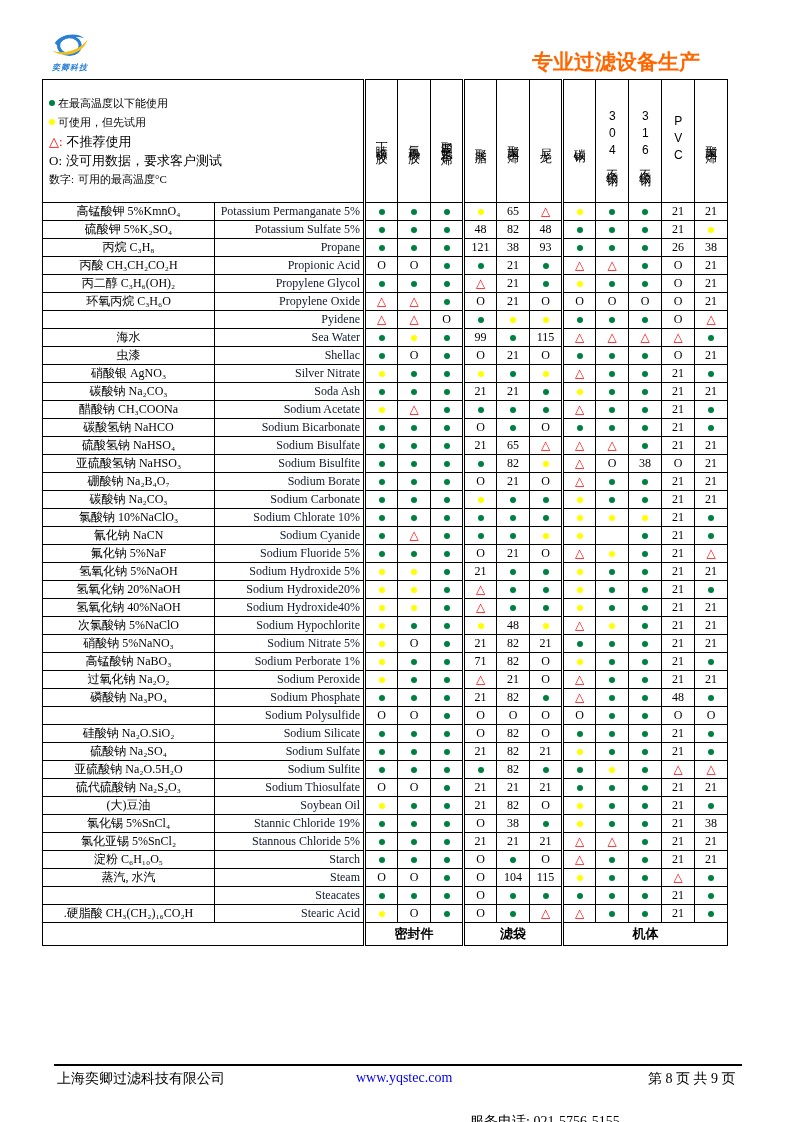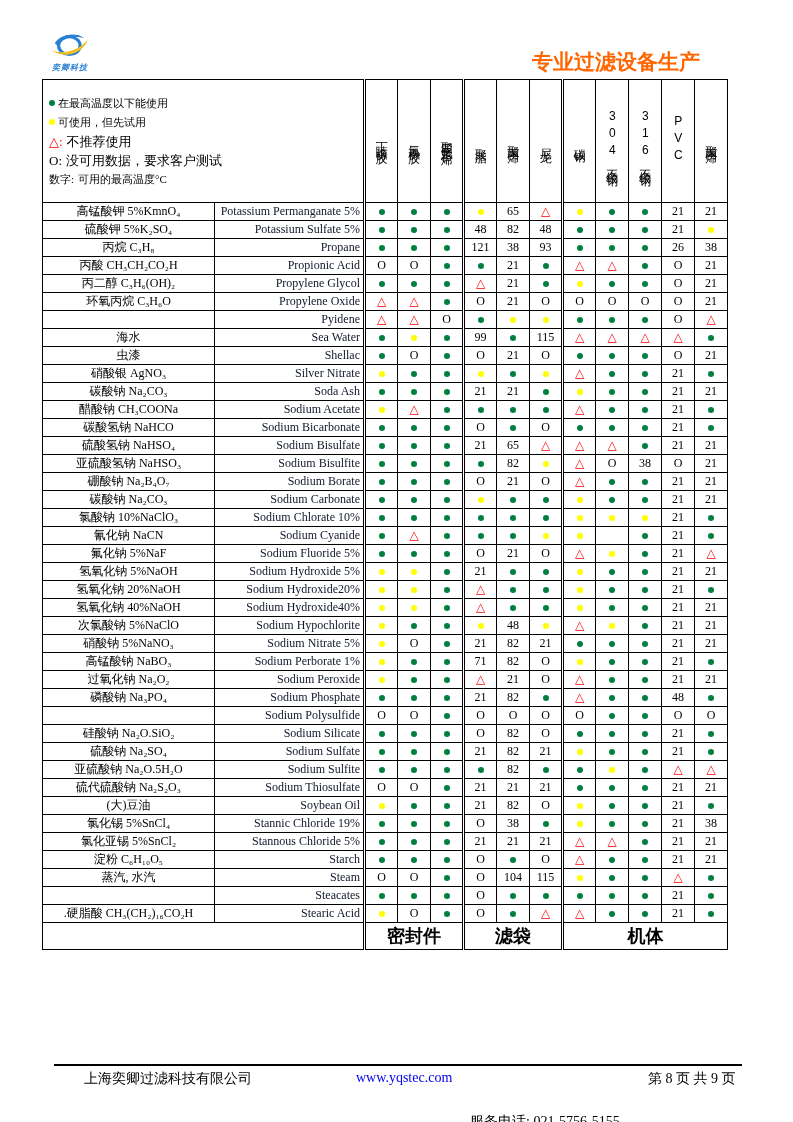--- a/index.html
+++ b/index.html
@@ -28,25 +28,25 @@
   .lg-ic{margin-right:3px;flex:0 0 auto;}
   .lg-pre{margin-right:4px;}
   .red{color:#f00;}
   td.cn{font-size:12px;text-align:center;height:17px;line-height:15px;padding:0 2px;white-space:nowrap;}
   td.en{font-size:12px;color:#0f172a;text-align:right;padding:0 3px;line-height:15px;}
   td.c{text-align:center;font-size:12px;line-height:15px;padding:0;height:17px;}
   .dot{display:inline-block;width:6px;height:6px;border-radius:50%;vertical-align:middle;}
   .g{background:#008040;}
   .y{background:#ffff00;}
   .tri{color:#f00;font-size:12px;}
-  td.gl{font-weight:bold;font-size:18px;text-align:center;height:20px;font-family:"Liberation Sans","DejaVu Sans",sans-serif;}
+  td.gl{font-weight:bold;font-size:13px;text-align:center;height:20px;font-family:"Liberation Sans","DejaVu Sans",sans-serif;}
   
   .footer-line{position:absolute;left:54px;top:1064px;width:688px;border-top:2px solid #000;}
   .ft{position:absolute;top:1070px;font-size:14px;white-space:nowrap;}
-  .ft-company{left:57px;margin-left:27px;}
+  .ft-company{left:57px;}
   .ft-site{left:316px;color:#00e;font-family:"Liberation Serif","DejaVu Serif",serif;text-decoration:none;margin-left:40px;}
   .ft-phone{left:470px;margin-top:43px;}
   .ft-page{left:648px;}
 </style>
 </head>
 <body>
 
 <div class="logo">
   <span>
     <svg width="38" height="30" viewBox="0 0 60 46">

